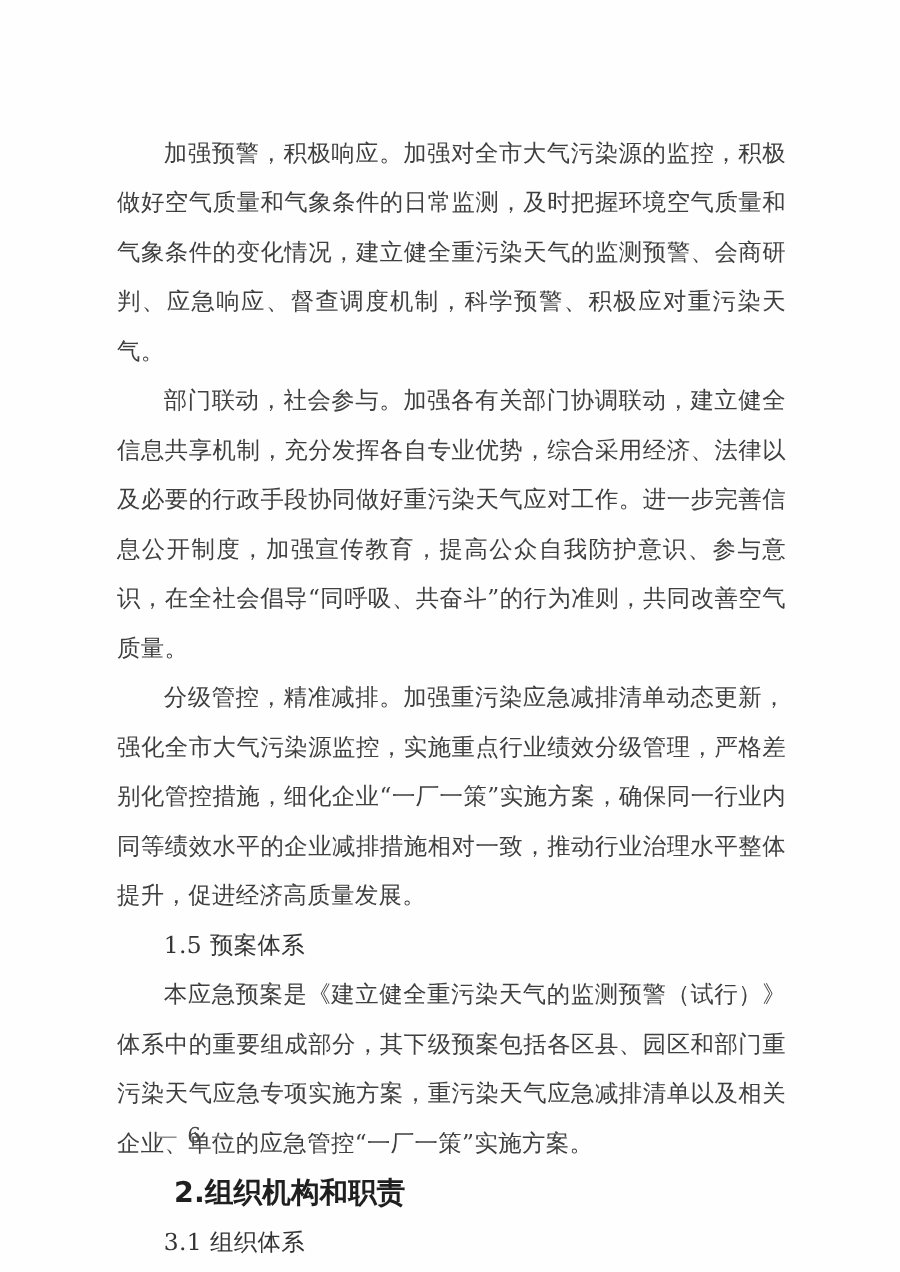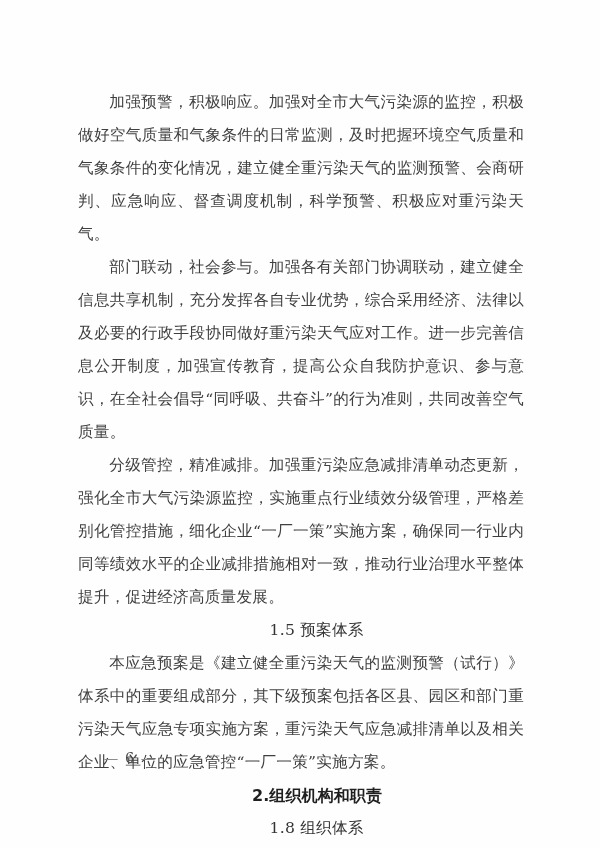--- a/index.html
+++ b/index.html
@@ -45,29 +45,29 @@
   }
 
   .heading {
     margin: 0;
     font-size: 15.6px;
     line-height: 33px;
     text-indent: 2em;
     letter-spacing: 0.25px;
     color: #333333;
     font-weight: normal;
-    text-align: center;
+    text-align: left;
   }
 
   .heading.bold {
     font-weight: bold;
     color: #1f1f1f;
     letter-spacing: 0.1px;
     font-family: "DejaVu Sans", "Liberation Sans", sans-serif;
-    font-size: 16px;
+    font-size: 19px;
   }
 
   .footer {
     position: absolute;
     left: 0;
     top: 748px;
     width: 260px;
     text-align: center;
     font-size: 14.5px;
     line-height: 20px;
@@ -85,21 +85,21 @@
 <div class="page">
 
   <div class="text-column" id="text-column">
 
   <p class="para">加强预警，积极响应。加强对全市大气污染源的监控，积极做好空气质量和气象条件的日常监测，及时把握环境空气质量和气象条件的变化情况，建立健全重污染天气的监测预警、会商研判、应急响应、督查调度机制，科学预警、积极应对重污染天气。</p>
       <p class="para">部门联动，社会参与。加强各有关部门协调联动，建立健全信息共享机制，充分发挥各自专业优势，综合采用经济、法律以及必要的行政手段协同做好重污染天气应对工作。进一步完善信息公开制度，加强宣传教育，提高公众自我防护意识、参与意识，在全社会倡导“同呼吸、共奋斗”的行为准则，共同改善空气质量。</p>
       <p class="para">分级管控，精准减排。加强重污染应急减排清单动态更新，强化全市大气污染源监控，实施重点行业绩效分级管理，严格差别化管控措施，细化企业“一厂一策”实施方案，确保同一行业内同等绩效水平的企业减排措施相对一致，推动行业治理水平整体提升，促进经济高质量发展。</p>
       <p class="heading">1.5 预案体系</p>
       <p class="para">本应急预案是《建立健全重污染天气的监测预警（试行）》体系中的重要组成部分，其下级预案包括各区县、园区和部门重污染天气应急专项实施方案，重污染天气应急减排清单以及相关企业、单位的应急管控“一厂一策”实施方案。</p>
       <p class="heading bold">2.组织机构和职责</p>
-      <p class="heading">1.8 组织体系</p>
+      <p class="heading">3.1 组织体系</p>
       <p class="para">市污染防治攻坚战领导小组设立市重污染天气应急指挥专</p>
     </div>
 
   <div class="footer">
     <span class="dash">—</span>
     <span>6</span>
     <span class="dash">—</span>
   </div>
 
 </div>

